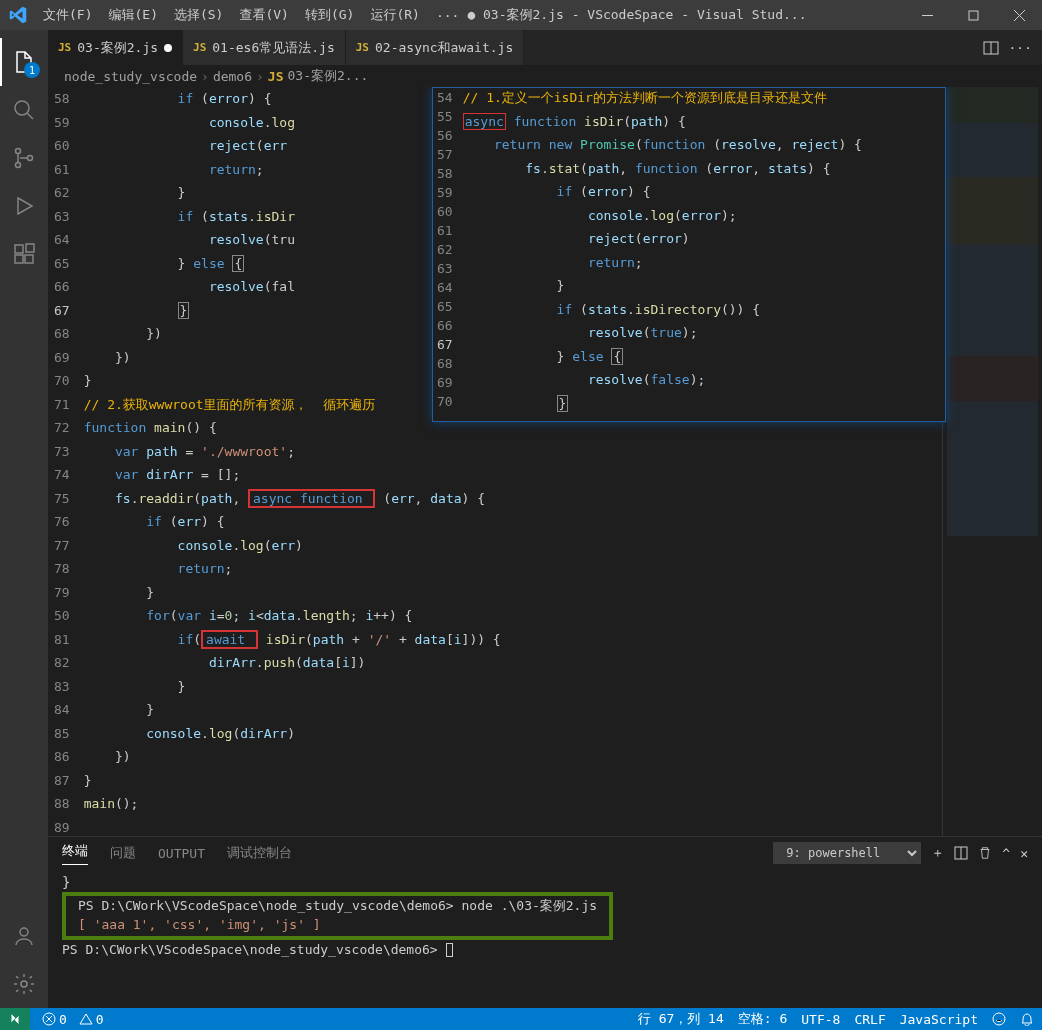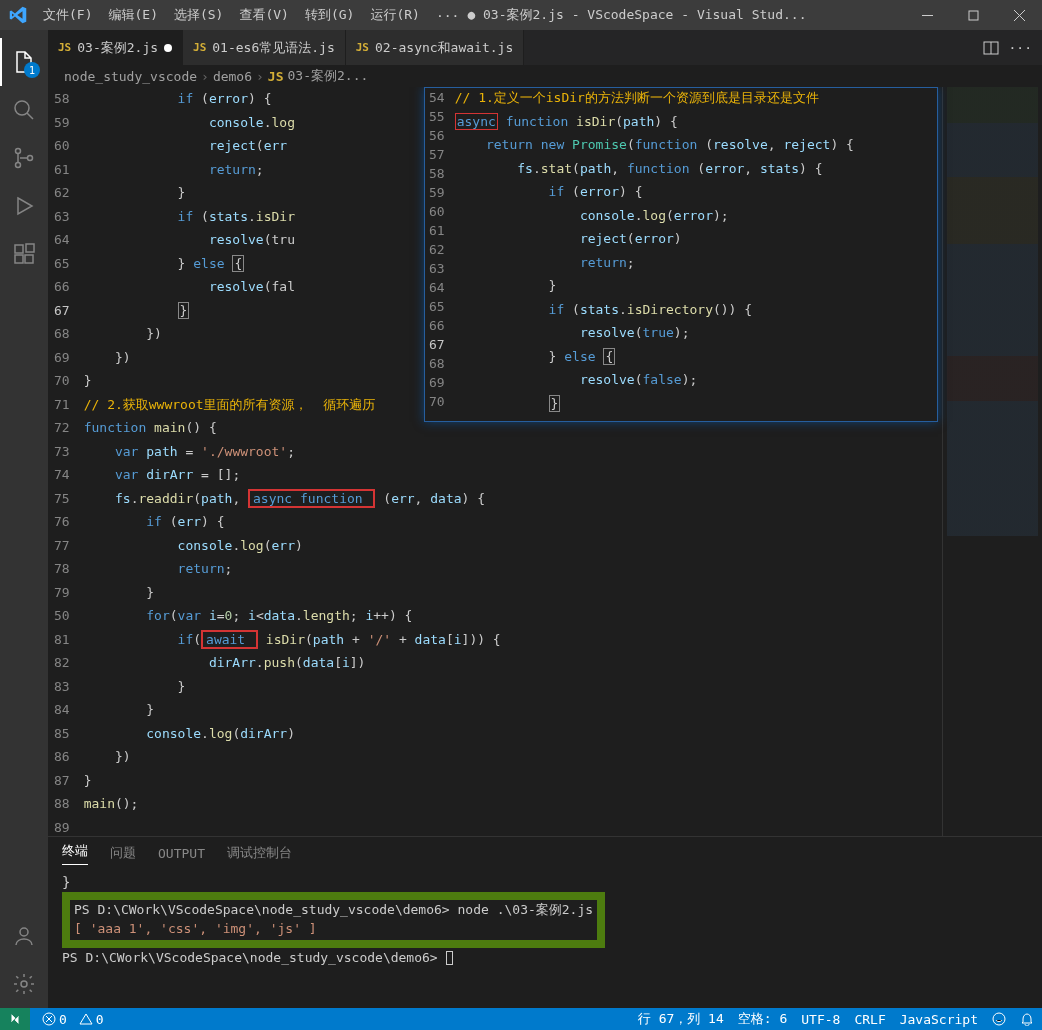--- a/index.html
+++ b/index.html
@@ -35,35 +35,35 @@
 .fn{color:#dcdcaa}
 .str{color:#ce9178}
 .var{color:#9cdcfe}
 .num{color:#b5cea8}
 .cmt{color:#eab308}
 .cls{color:#4ec9b0}
 .hlbox{border:1px solid #888;padding:0 1px}
 .redbox{border:2px solid #d43434;padding:0 3px}
 .minimap{width:100px;background:#1e1e1e;border-left:1px solid #333;position:relative}
 .minimap .mm-content{position:absolute;top:0;left:4px;right:4px;height:60%;background:linear-gradient(#2a3a2a 0 8%,#2a3a4a 8% 20%,#3a3a2a 20% 35%,#2a3a4a 35% 60%,#3a2a2a 60% 70%,#2a3a4a 70% 100%);opacity:.4}
-.floating-editor{position:absolute;top:0px;right:104px;width:514px;height:335px;background:#1e1e1e;border:1px solid #265e9e;box-shadow:0 0 10px rgba(0,100,200,.5);display:flex}
+.floating-editor{position:absolute;top:0px;right:96px;width:514px;height:335px;background:#1e1e1e;border:1px solid #265e9e;box-shadow:0 0 10px rgba(0,100,200,.5);display:flex}
 .floating-editor .gutter{font-size:12px;line-height:19px;padding:0 10px 0 4px}
 .floating-editor .code{font-size:13px;line-height:19px}
 .panel{height:172px;border-top:1px solid #333;display:flex;flex-direction:column}
 .panel-tabs{height:32px;display:flex;align-items:center;padding:0 14px;gap:22px;font-size:11px;color:#888}
 .panel-tab{cursor:pointer;text-transform:uppercase}
 .panel-tab.active{color:#fff;border-bottom:1px solid #fff;padding-bottom:4px}
 .panel-tabs .r{margin-left:auto;display:flex;align-items:center;gap:10px}
 .panel-tabs select{background:#3c3c3c;color:#ccc;border:1px solid #3c3c3c;padding:2px 24px 2px 8px;font-size:12px}
 .panel-tabs .ibtn{color:#ccc;cursor:pointer}
 .terminal{flex:1;padding:4px 14px;font-size:14px;line-height:19px;color:#ccc;white-space:pre-wrap;overflow:hidden}
 .terminal .path{color:#ccc}
 .terminal .arr{color:#ce9178}
 .terminal .cursor{display:inline-block;width:7px;height:14px;border:1px solid #ccc;vertical-align:middle}
-.term-hl{border:8px solid #4d7c0f;padding:0 4px 2px;display:inline-block}
+.term-hl{border:4px solid #4d7c0f;padding:0 12px 2px;display:inline-block}
 .statusbar{height:22px;background:#007acc;display:flex;align-items:center;color:#fff;font-size:12px;padding:0 8px;gap:12px}
 .statusbar .sitem{display:flex;align-items:center;gap:3px;cursor:pointer}
 .statusbar .r{margin-left:auto;display:flex;gap:14px}
 .remote{background:#16825d;padding:0 8px;margin-left:-8px;height:22px;display:flex;align-items:center}
 svg{display:block}
 </style>
 </head>
 <body>
 
 <div class="titlebar">
@@ -249,20 +249,37 @@
         <div class="code" id="float-code"><div class="line"><span class="cmt">// 1.定义一个isDir的方法判断一个资源到底是目录还是文件</span></div><div class="line"><span class="redbox" style="border-width:1px;padding:0 1px"><span class="kw">async</span></span> <span class="kw">function</span> <span class="fn">isDir</span>(<span class="var">path</span>) {</div><div class="line">    <span class="kw">return</span> <span class="kw">new</span> <span class="cls">Promise</span>(<span class="kw">function</span> (<span class="var">resolve</span>, <span class="var">reject</span>) {</div><div class="line">        <span class="var">fs</span>.<span class="fn">stat</span>(<span class="var">path</span>, <span class="kw">function</span> (<span class="var">error</span>, <span class="var">stats</span>) {</div><div class="line">            <span class="kw">if</span> (<span class="var">error</span>) {</div><div class="line">                <span class="var">console</span>.<span class="fn">log</span>(<span class="var">error</span>);</div><div class="line">                <span class="var">reject</span>(<span class="var">error</span>)</div><div class="line">                <span class="kw">return</span>;</div><div class="line">            }</div><div class="line">            <span class="kw">if</span> (<span class="var">stats</span>.<span class="fn">isDirectory</span>()) {</div><div class="line">                <span class="var">resolve</span>(<span class="kw">true</span>);</div><div class="line">            } <span class="kw">else</span> <span class="hlbox">{</span></div><div class="line">                <span class="var">resolve</span>(<span class="kw">false</span>);</div><div class="line">            <span class="hlbox">}</span></div><div class="line">        })</div></div>
       </div>
     </div>
 
     <div class="panel">
       <div class="panel-tabs">
         <span class="panel-tab active">终端</span>
         <span class="panel-tab">问题</span>
         <span class="panel-tab">OUTPUT</span>
         <span class="panel-tab">调试控制台</span>
+        <div class="r">
+          <select><option>9: powershell</option></select>
+          <span class="ibtn">＋</span>
+          <span class="ibtn">
+              <svg width="14" height="14">
+                <rect x="1" y="1" width="12" height="12" fill="none" stroke="#ccc"></rect>
+                <path stroke="#ccc" d="M7 1v12"></path>
+              </svg>
+            </span>
+          <span class="ibtn">
+              <svg width="14" height="14" viewBox="0 0 16 16">
+                <path fill="none" stroke="#ccc" d="M3 4h10M5 4V2h6v2M4 4l1 10h6l1-10"></path>
+              </svg>
+            </span>
+          <span class="ibtn">^</span>
+          <span class="ibtn">✕</span>
+        </div>
       </div>
       <div class="terminal" id="terminal">}
 <span class="term-hl"><span class="path">PS D:\CWork\VScodeSpace\node_study_vscode\demo6&gt;</span> node .\03-案例2.js
 <span class="arr">[ 'aaa 1', 'css', 'img', 'js' ]</span></span>
 <span class="path">PS D:\CWork\VScodeSpace\node_study_vscode\demo6&gt;</span> <span class="cursor"></span></div>
     </div>
   </div>
 </div>
 
 <div class="statusbar">

